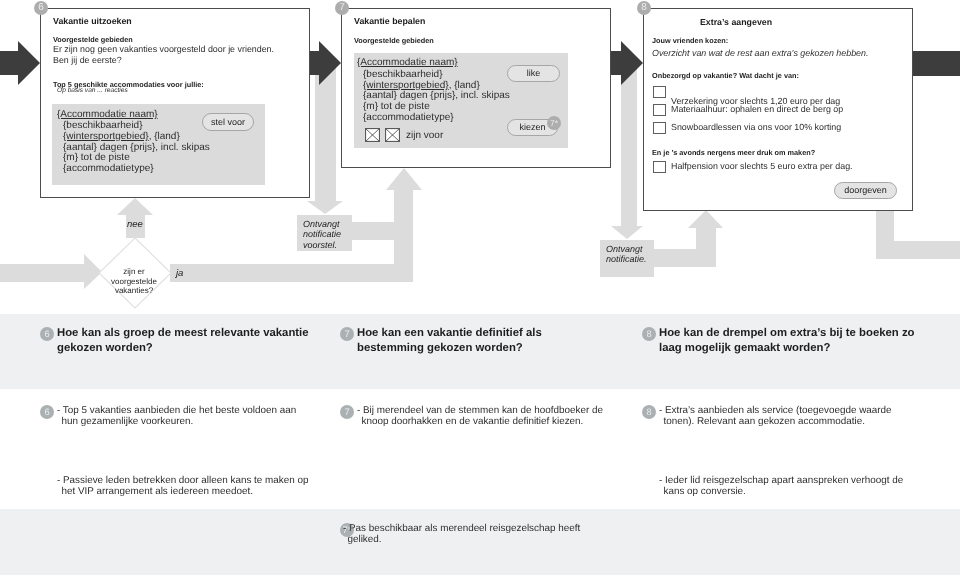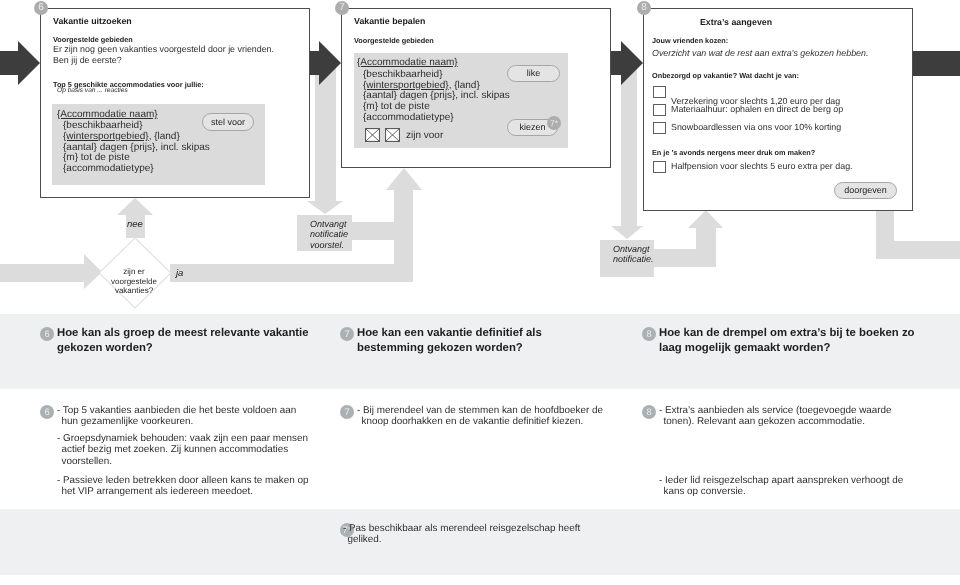--- a/index.html
+++ b/index.html
@@ -19,21 +19,21 @@
   .u{text-decoration:underline;}
   .pill{position:absolute;border:1px solid #a6a6a6;border-radius:999px;background:#e4e4e4;
         font-size:9px;color:#1d1d1d;text-align:center;box-sizing:border-box;}
   .chk{position:absolute;border:1px solid #5e5e5e;background:#ffffff;box-sizing:border-box;}
   .band{position:absolute;background:#eff0f2;left:0;width:960px;}
   .qtext{position:absolute;font-weight:bold;font-size:11.35px;color:#1d1d1d;line-height:14.7px;white-space:nowrap;}
   .btext{position:absolute;font-size:9.9px;color:#2e2e2e;line-height:11.3px;white-space:nowrap;}
   .sbadge{position:absolute;width:14px;height:14px;border-radius:50%;background:#abb1b3;color:#ebeef0;
           font-size:9.3px;line-height:14px;text-align:center;}
   .note{position:absolute;background:#dcdcdc;font-size:9px;font-style:italic;color:#1d1d1d;
-        padding:4px 0 0 13px;box-sizing:border-box;line-height:10.3px;}
+        padding:4px 0 0 6px;box-sizing:border-box;line-height:10.3px;}
   .noteline{white-space:nowrap;}
   .flowlabel{position:absolute;font-size:9.5px;font-style:italic;color:#1d1d1d;}
   .diamond-text{position:absolute;font-size:8px;color:#1d1d1d;text-align:center;line-height:9.7px;margin-top:12px;}
   .xbox{position:absolute;}
 </style>
 </head>
 <body>
 
 <div id="stage">
 
@@ -158,25 +158,20 @@
   <div class="qtext" style="left:659px;top:326px;">
     <div>Hoe kan de drempel om extra’s bij te boeken zo</div>
     <div>laag mogelijk gemaakt worden?</div>
   </div>
 
   <div class="sbadge" style="left:40px;top:405px;">6</div>
   <div class="btext" style="left:57px;top:405px;">
     <div>- Top 5 vakanties aanbieden die het beste voldoen aan</div>
     <div style="margin-left:4.5px;">hun gezamenlijke voorkeuren.</div>
   </div>
-  <div class="btext" style="left:57px;top:433px;">
-    <div>- Groepsdynamiek behouden: vaak zijn een paar mensen</div>
-    <div style="margin-left:4.5px;">actief bezig met zoeken. Zij kunnen accommodaties</div>
-    <div style="margin-left:4.5px;">voorstellen.</div>
-  </div>
   <div class="btext" style="left:57px;top:475px;">
     <div>- Passieve leden betrekken door alleen kans te maken op</div>
     <div style="margin-left:4.5px;">het VIP arrangement als iedereen meedoet.</div>
   </div>
 
   <div class="sbadge" style="left:340px;top:405px;">7</div>
   <div class="btext" style="left:357px;top:405px;">
     <div>- Bij merendeel van de stemmen kan de hoofdboeker de</div>
     <div style="margin-left:4.5px;">knoop doorhakken en de vakantie definitief kiezen.</div>
   </div>

